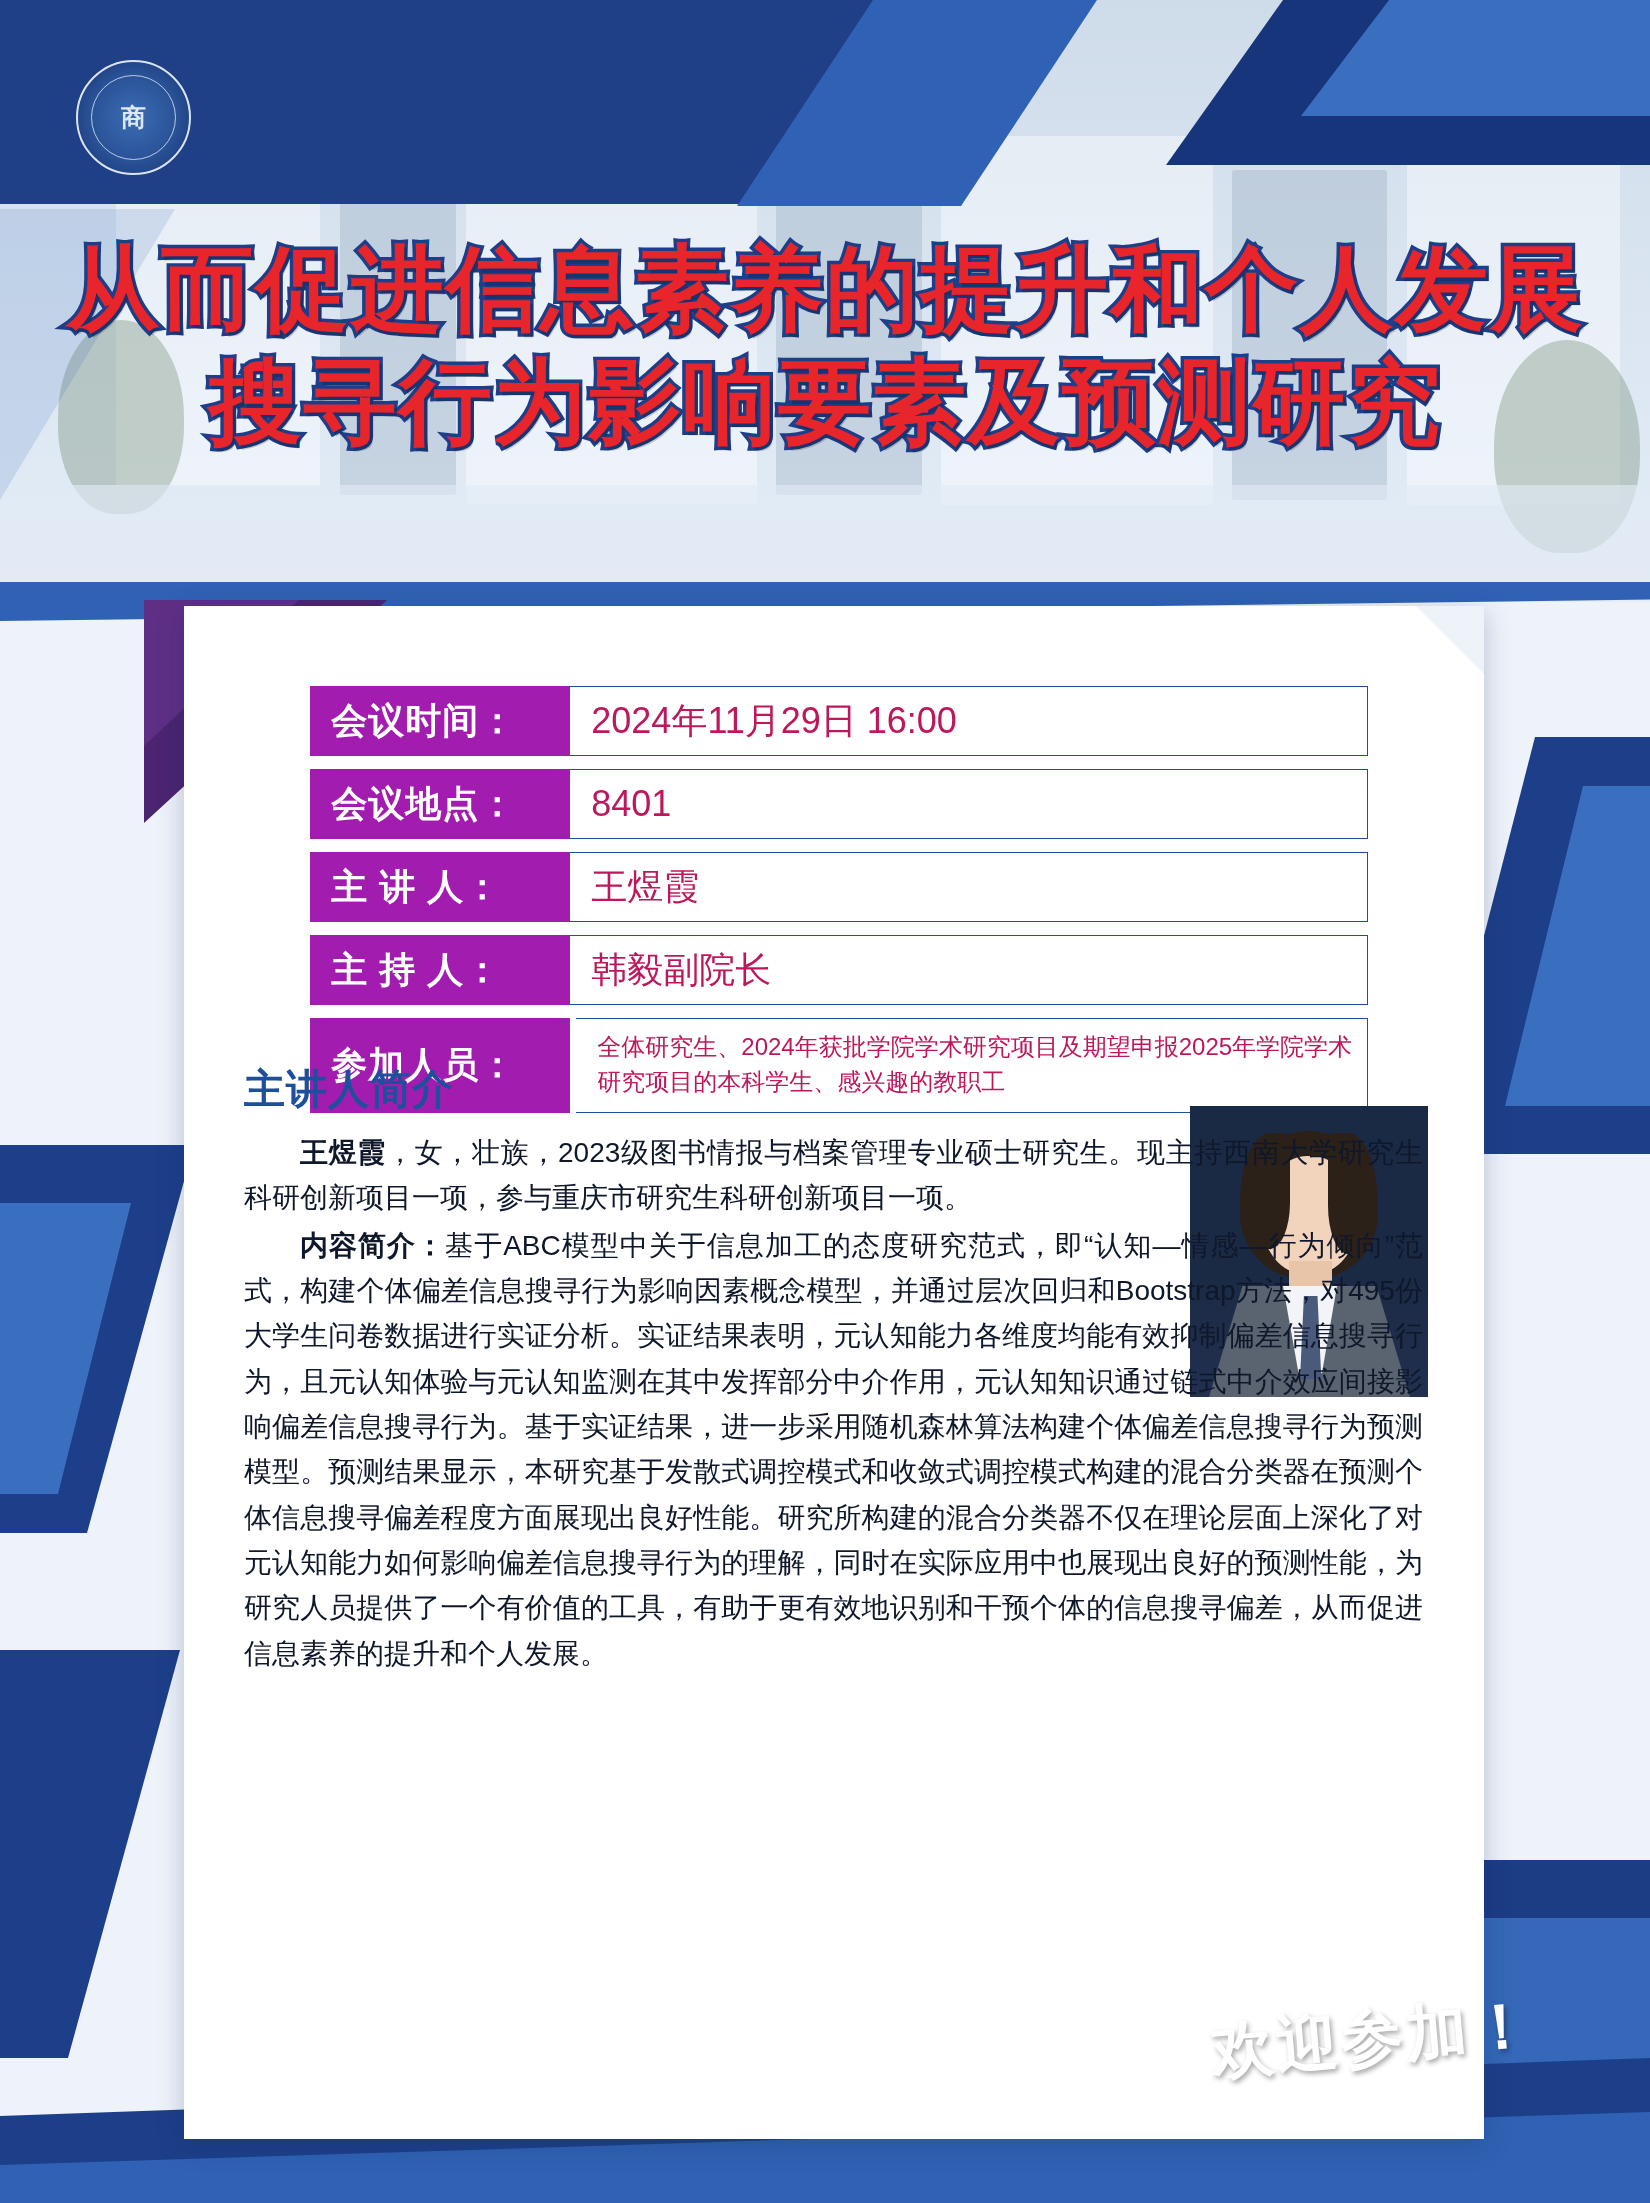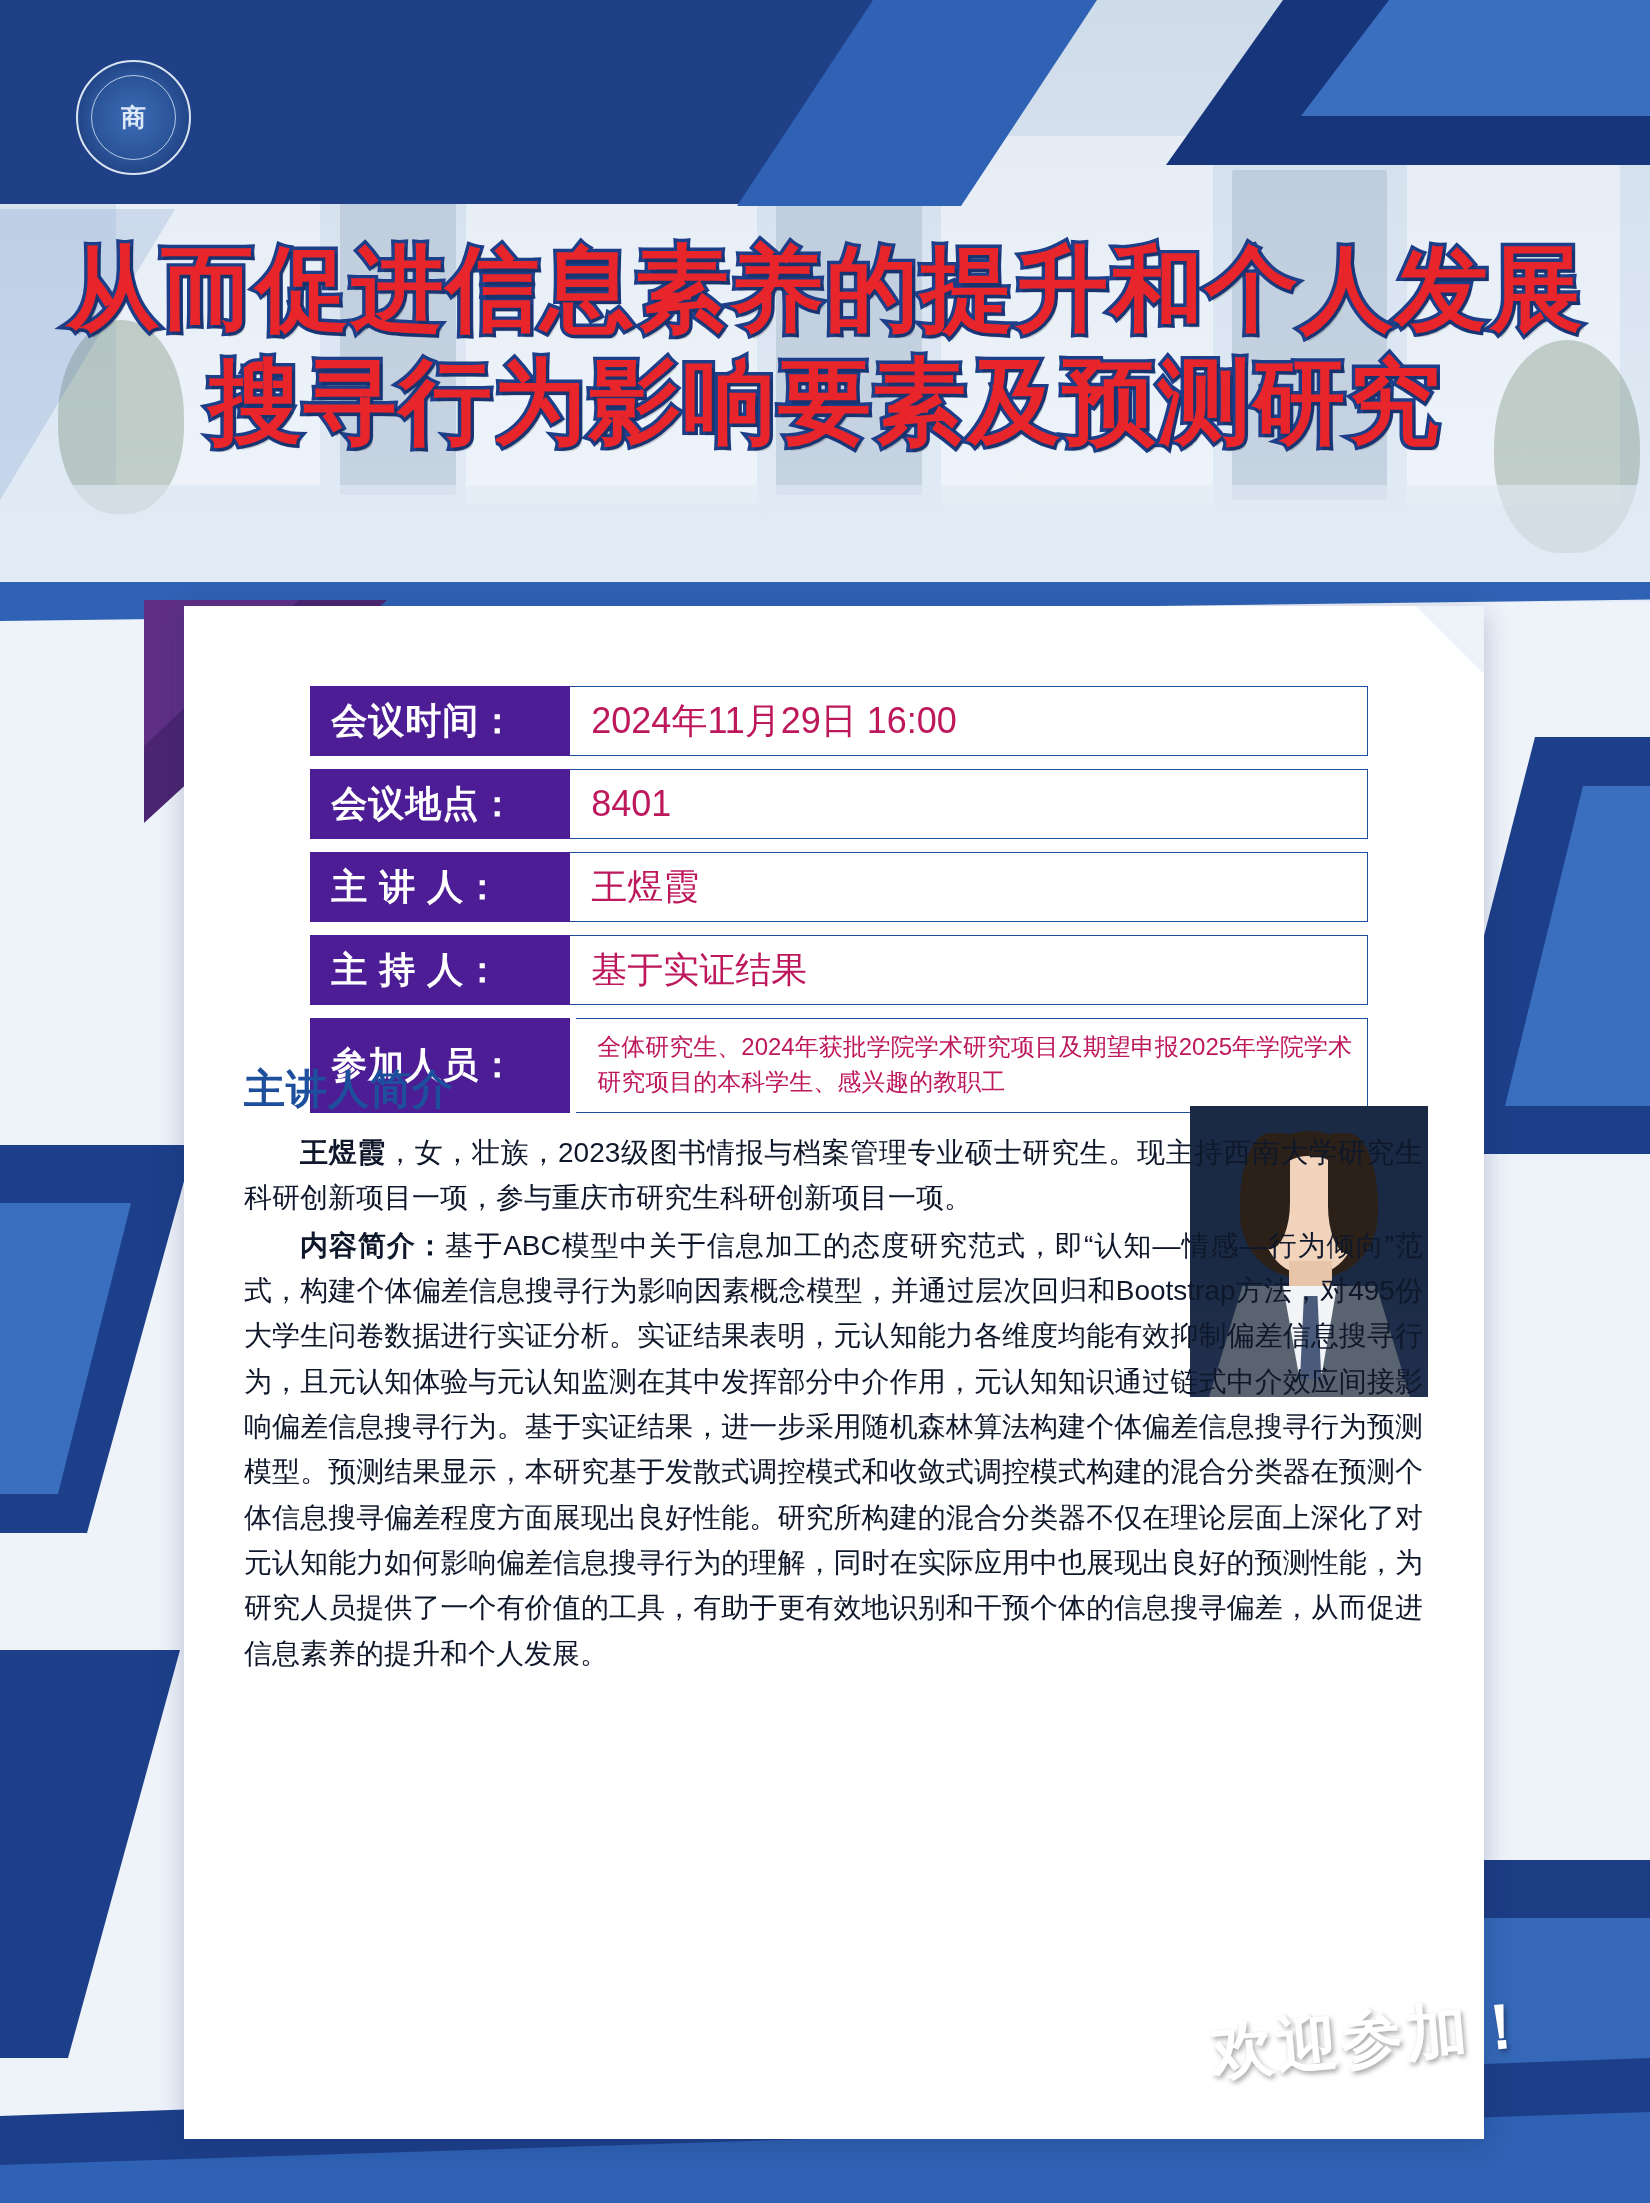--- a/index.html
+++ b/index.html
@@ -223,21 +223,21 @@
     left: 126px; top: 80px;
     width: 1058px;
   }
   .info-row {
     display: flex;
     align-items: stretch;
     margin-bottom: 12.6px;
   }
   .info-label {
     width: 260px;
-    background: #4c1d95;
+    background: #a21caf;
     color: #ffffff;
     font-size: 36px;
     font-weight: bold;
     letter-spacing: 1px;
     display: flex;
     align-items: center;
     justify-content: flex-start;
     padding: 10.7px 0 10.7px 21.3px;
     box-sizing: border-box;
   }
@@ -405,21 +405,21 @@
         <div class="info-value">8401</div>
       </div>
 
       <div class="info-row">
         <div class="info-label">主 讲 人：</div>
         <div class="info-value">王煜霞</div>
       </div>
 
       <div class="info-row">
         <div class="info-label">主 持 人：</div>
-        <div class="info-value">基于实证结果</div>
+        <div class="info-value">韩毅副院长</div>
       </div>
 
       <div class="info-row">
         <div class="info-label">参加人员：</div>
         <div class="info-value small">全体研究生、2024年获批学院学术研究项目及期望申报2025年学院学术研究项目的本科学生、感兴趣的教职工</div>
       </div>
 
     </div>
 
     <div class="sec-heading">主讲人简介</div>

